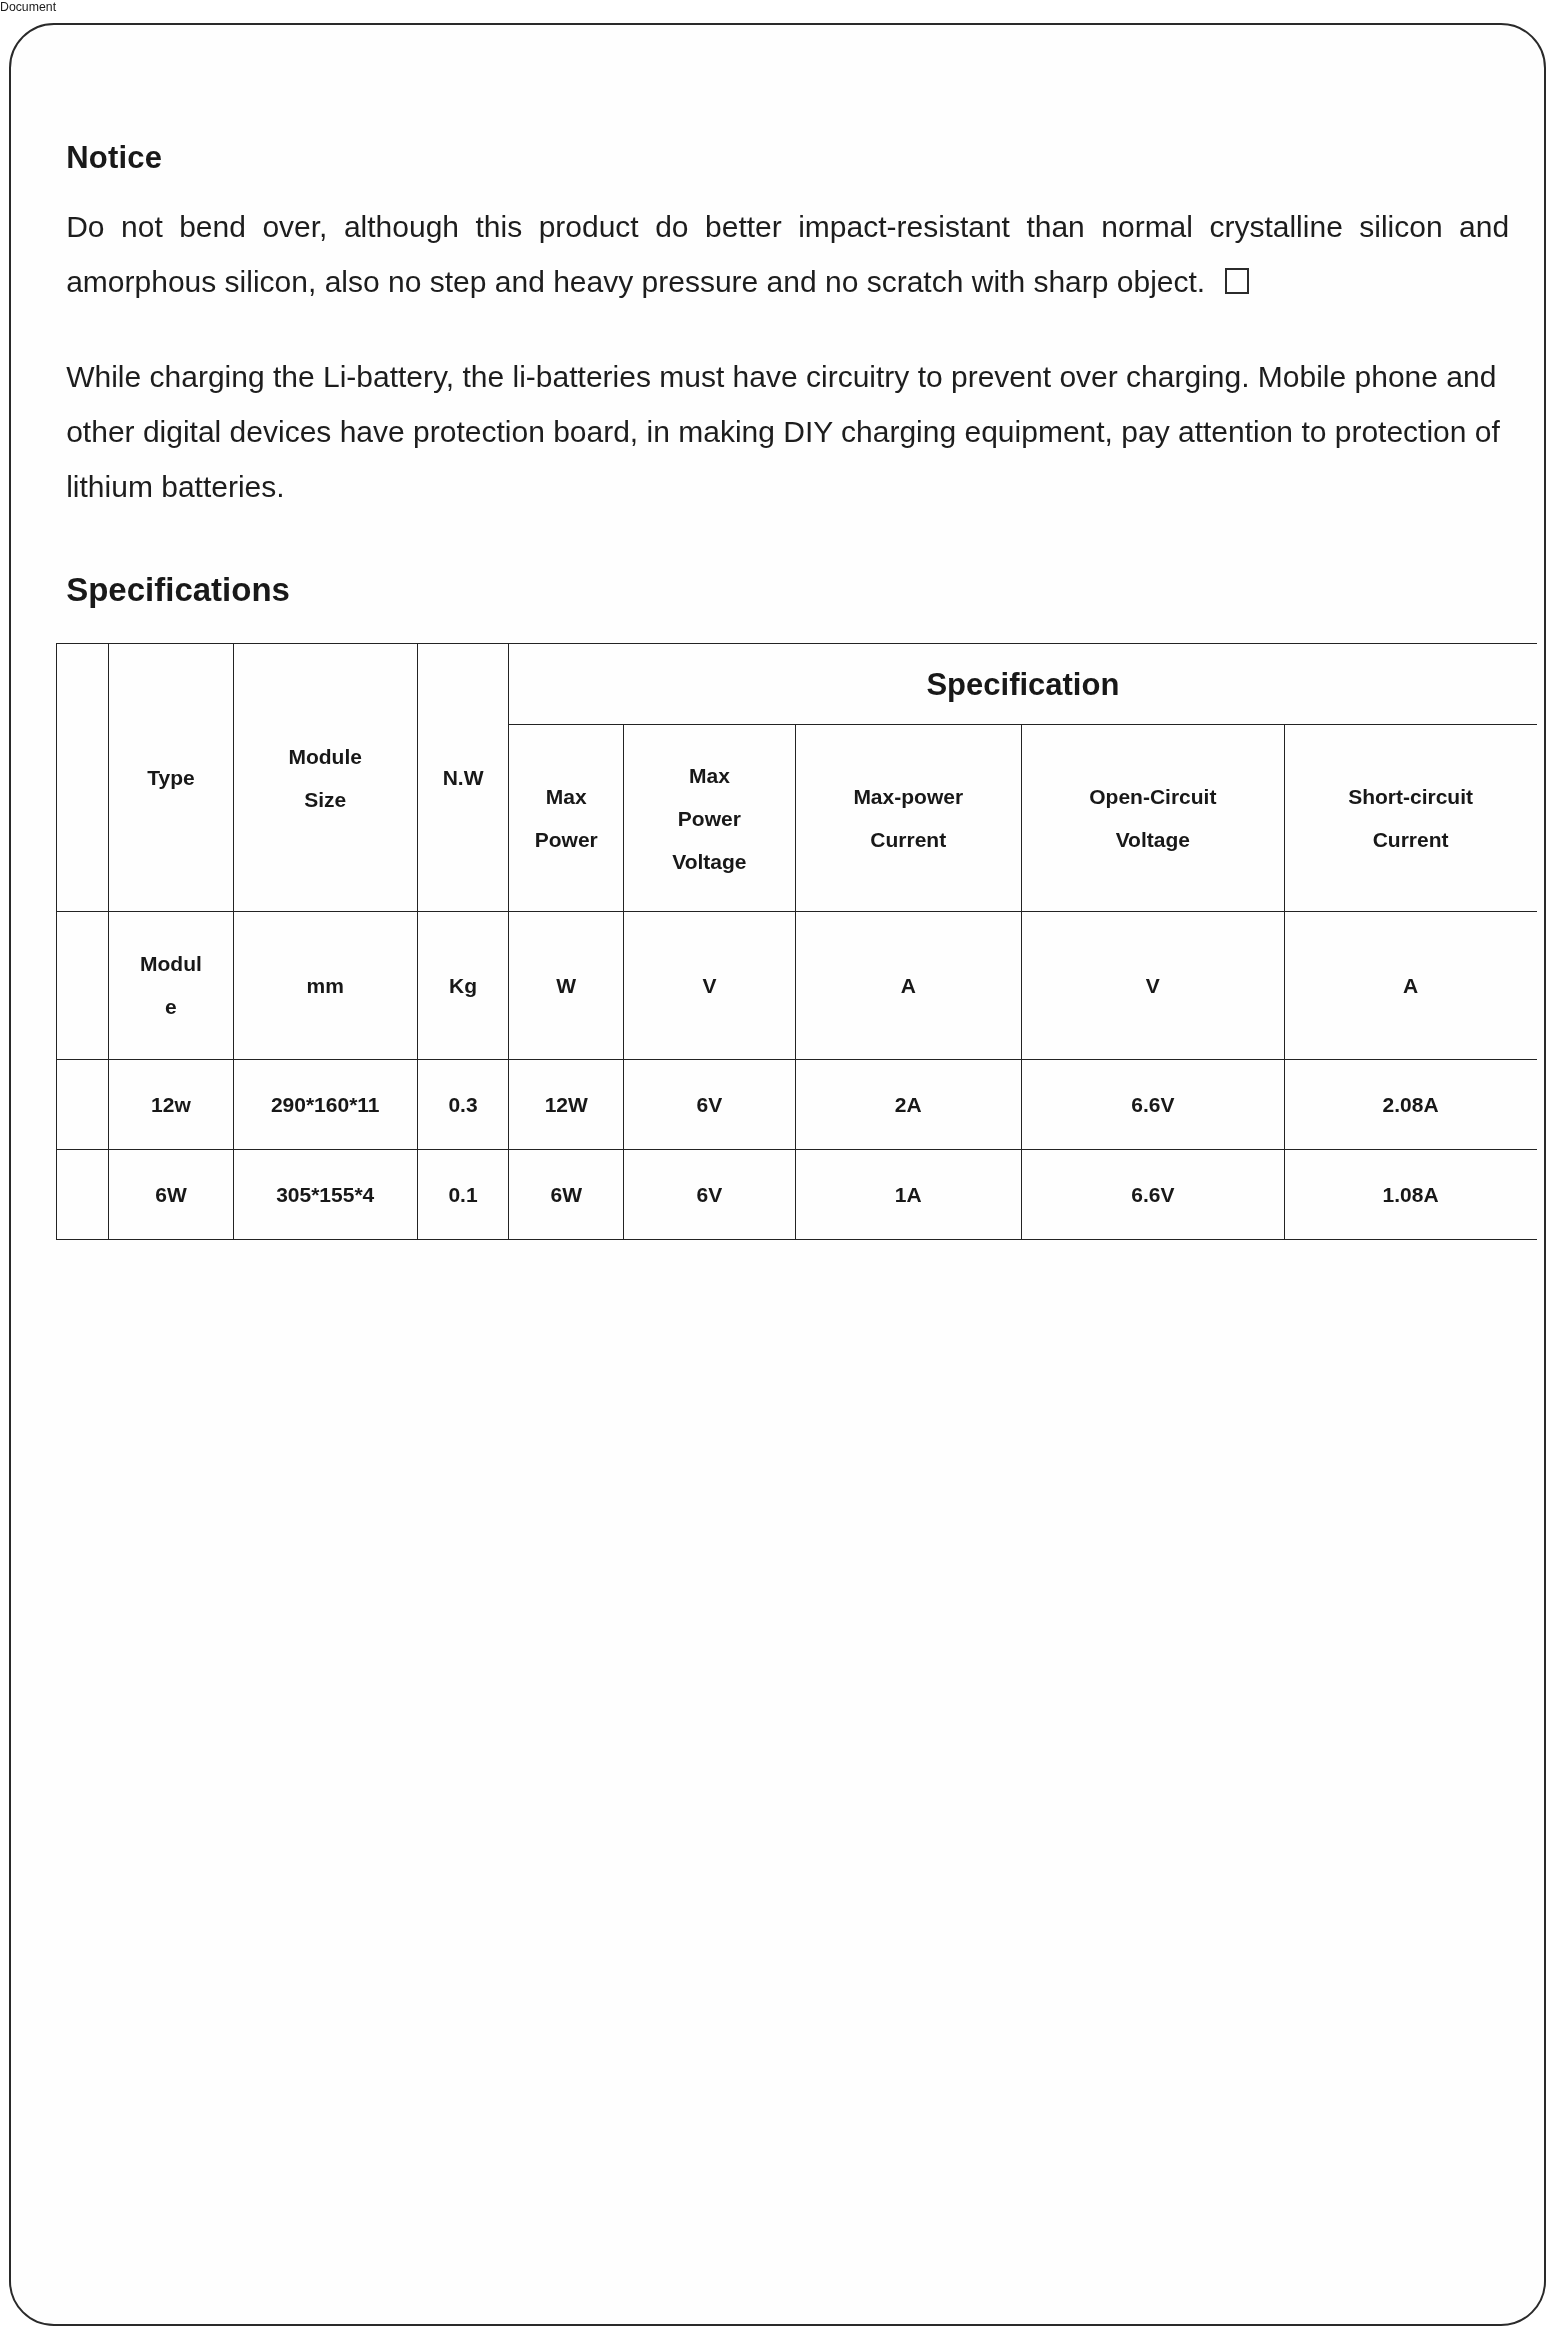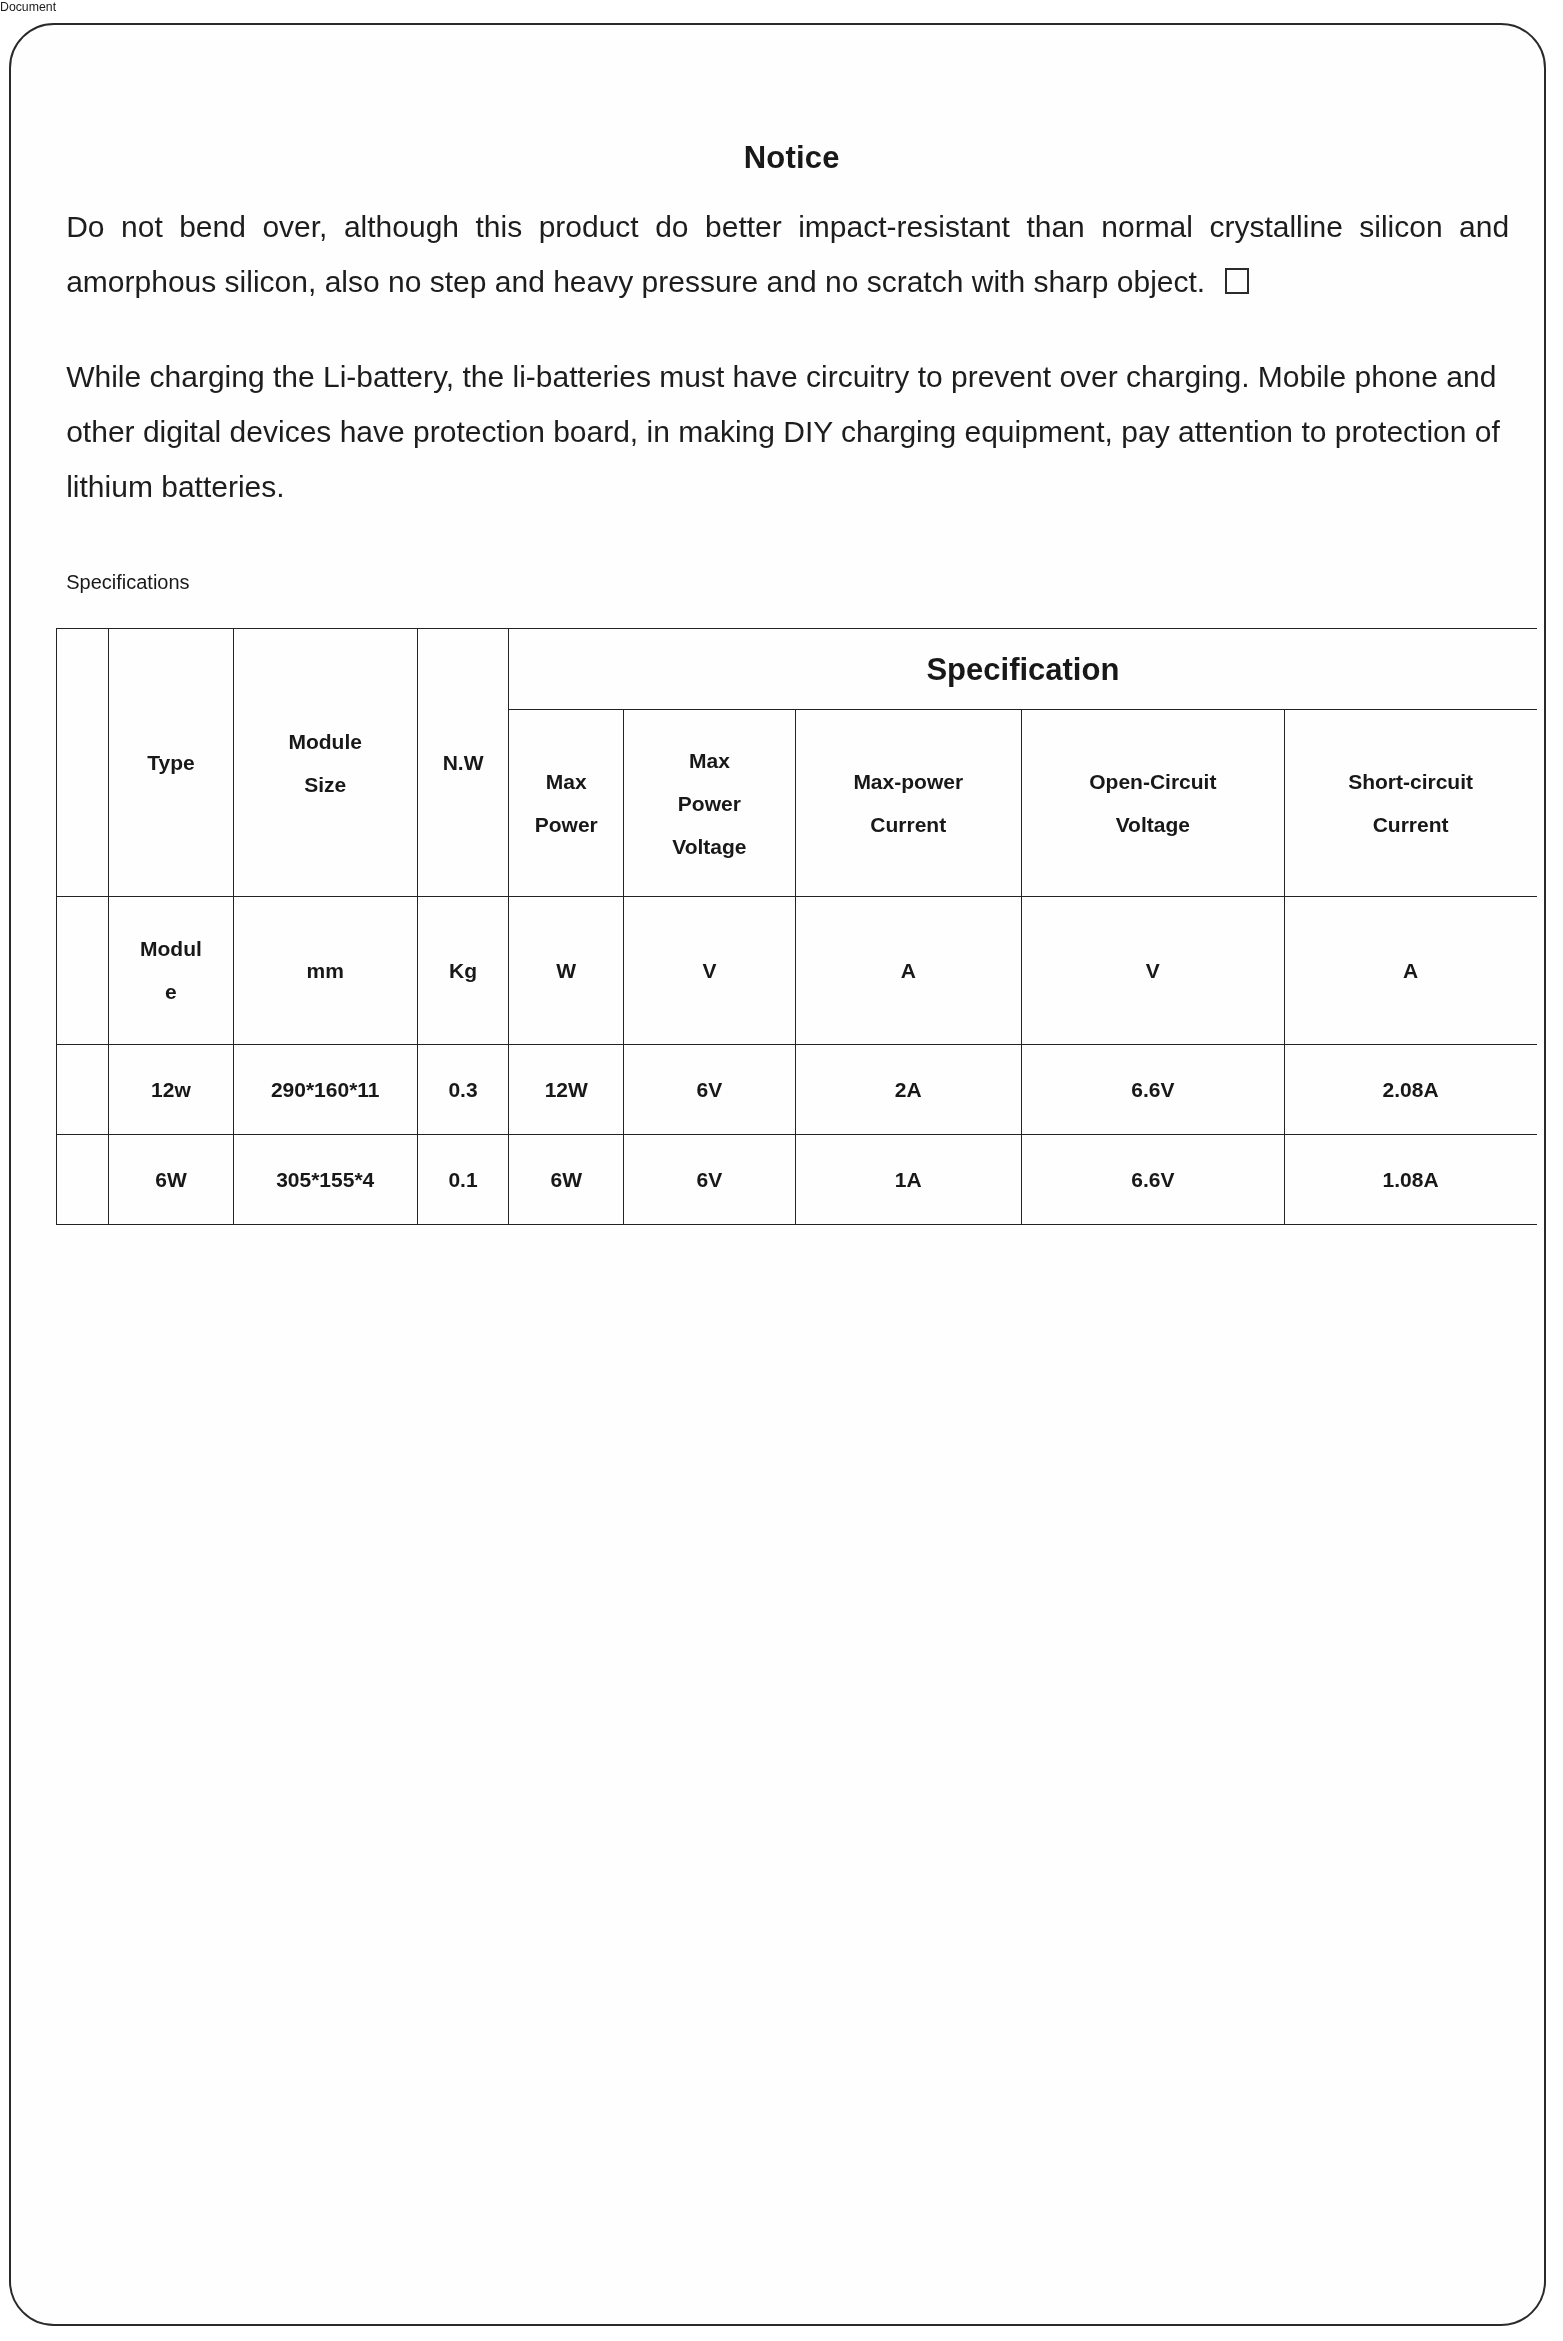--- a/index.html
+++ b/index.html
@@ -35,21 +35,20 @@
     top: 115px;
     width: 1451px;
   }
 
   .section-title {
     font-size: 31px;
     font-weight: bold;
     letter-spacing: 0.2px;
     margin: 0 0 23px 0;
     color: #191919;
-    text-align: center;
   }
 
   .para {
     font-size: 30px;
     line-height: 55px;
     margin: 0 0 40px 0;
     color: #1d1d1d;
     max-width: 1443px;
   }
   .para.justify {
@@ -59,22 +58,22 @@
   .tofu {
     display: inline-block;
     width: 20px;
     height: 21.5px;
     border: 2.3px solid #2b2b2b;
     vertical-align: -1.5px;
     margin-left: 20px;
   }
 
   .spec-title {
-    font-size: 20px;
-    font-weight: normal;
+    font-size: 33px;
+    font-weight: bold;
     margin: 57px 0 34px 0;
     color: #191919;
   }
 
   
   table.spec {
     border-collapse: collapse;
     width: 1481px;
     margin-left: -10.7px;
     table-layout: fixed;

